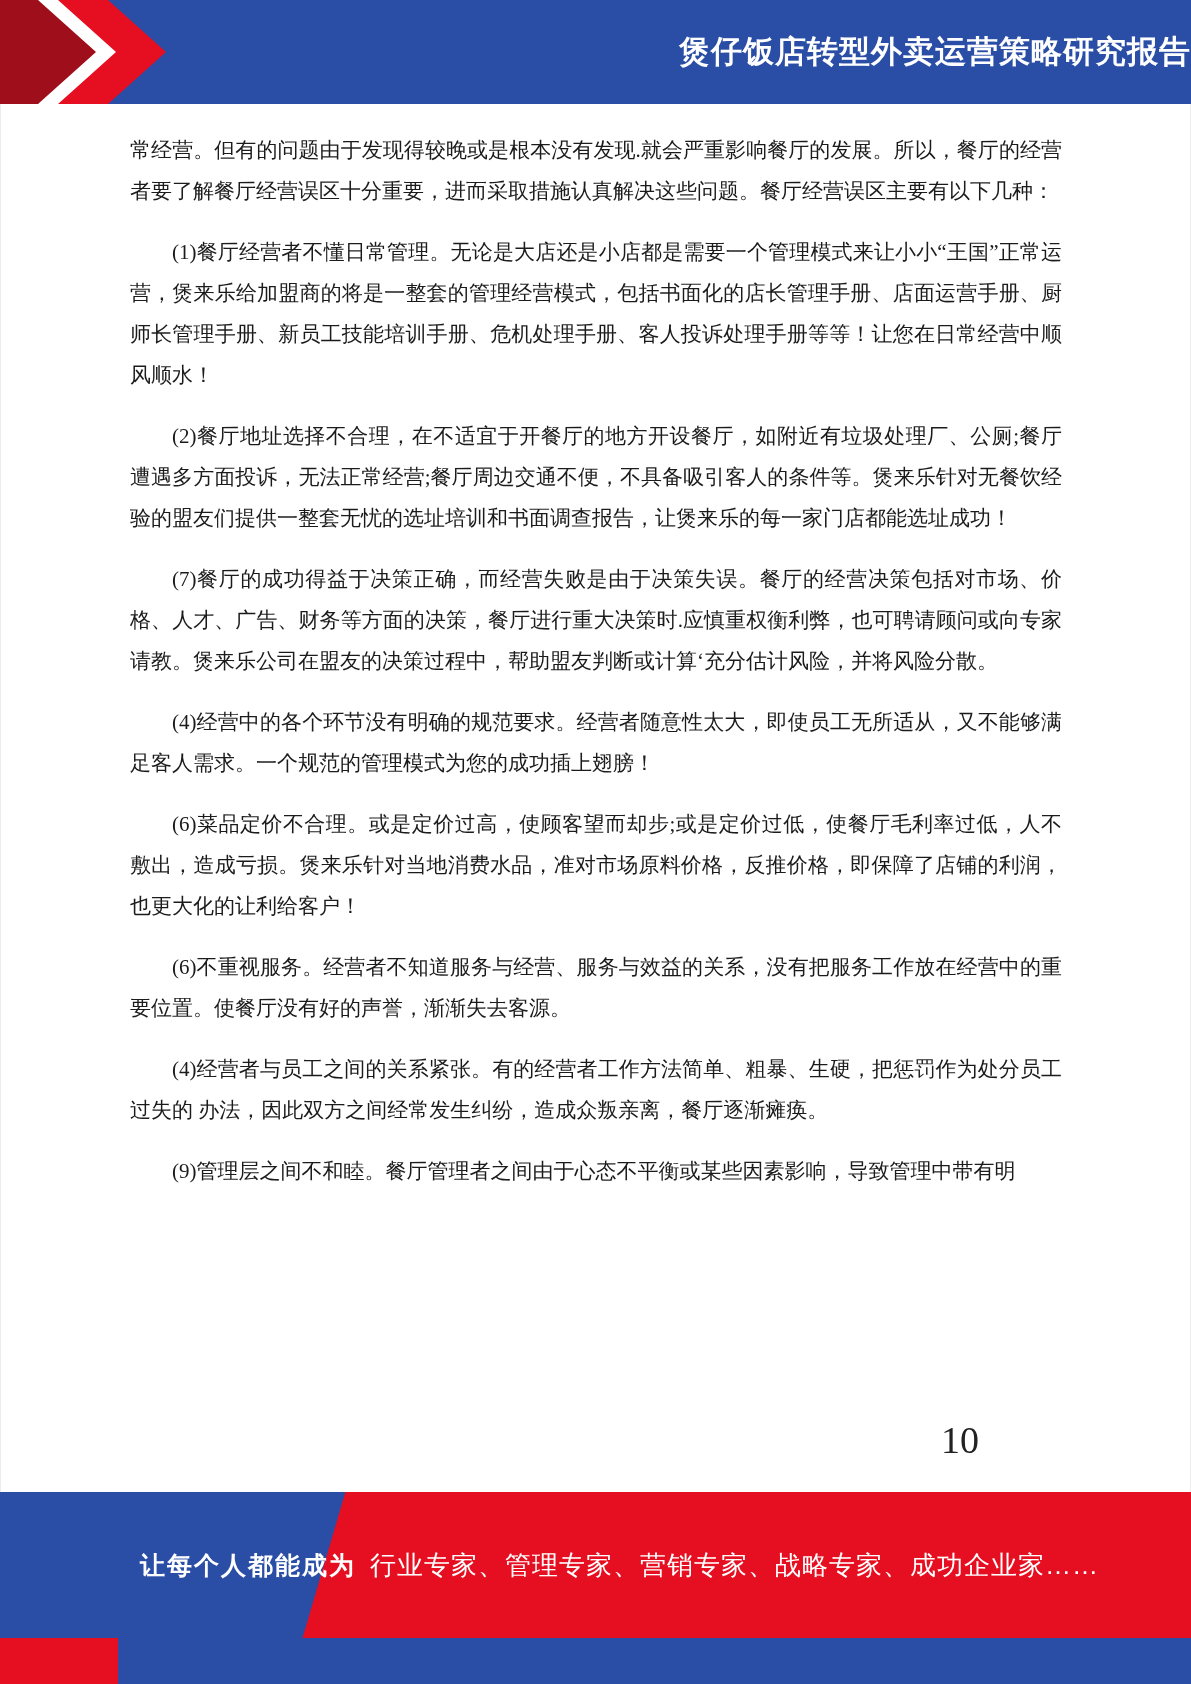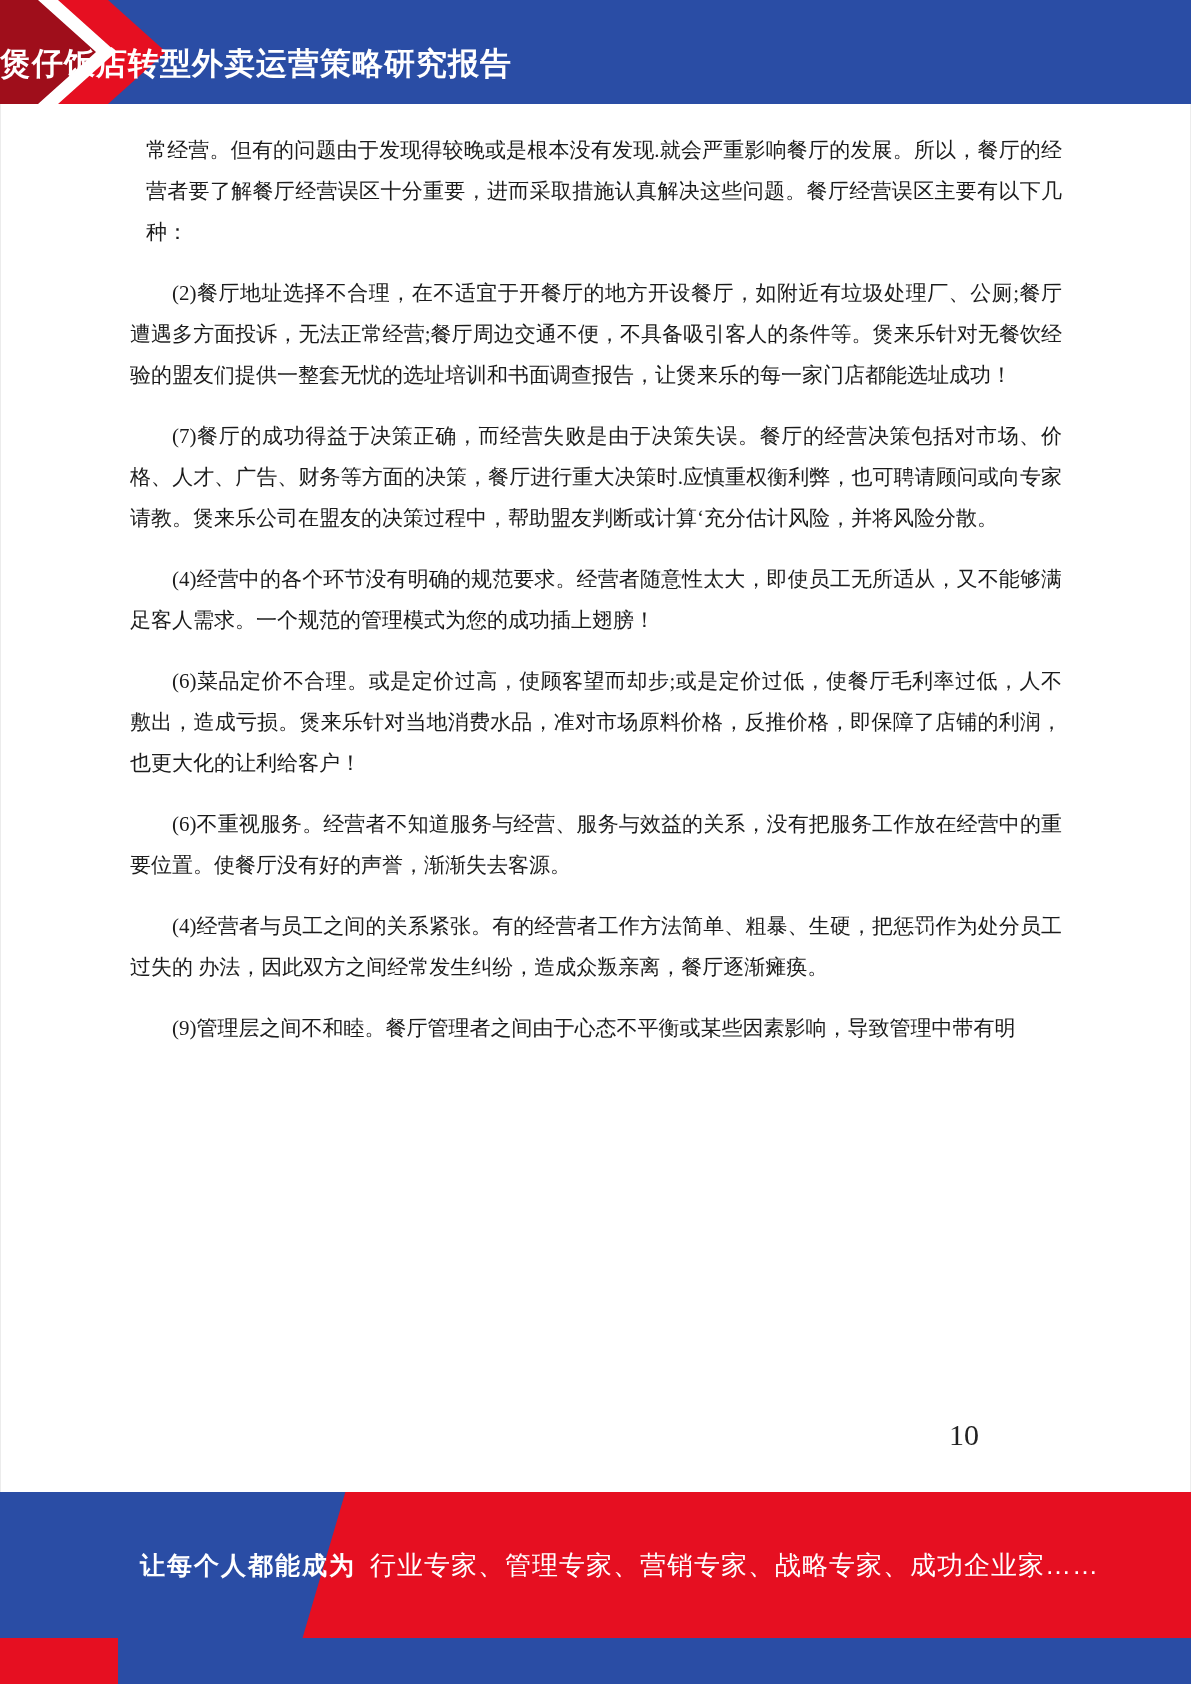--- a/index.html
+++ b/index.html
@@ -17,24 +17,24 @@
   
   .hdr {
     position: absolute;
     top: 0; left: 0;
     width: 100%;
     height: 104px;
     background: var(--header-blue, #2a4da5);
   }
   .hdr-title {
     position: absolute;
-    left: 0; right: 0; top: 12px;
+    left: 0; right: 0; top: 0;
     height: 116px;
     line-height: 104px;
-    text-align: left;
+    text-align: right;
     color: #ffffff;
     font-family: "Liberation Sans", "DejaVu Sans", sans-serif;
     font-size: 31px;
     font-weight: bold;
     letter-spacing: 1px;
   }
   .hdr-arrow {
     position: absolute;
     left: 0; top: 0;
     width: 180px;
@@ -65,27 +65,27 @@
     padding-top: 26px;
     color: #1b1b1b;
     font-size: 21px;
   }
   .body p {
     line-height: 41px;
     text-align: justify;
     text-indent: 2em;
     margin: 0 0 20px 0;
   }
-  .body p.no-indent { text-indent: 0; margin-left: 16px; }
+  .body p.no-indent { text-indent: 0; }
 
   .page-number {
     position: absolute;
     top: 1418px;
     right: 212px;
-    font-size: 30px;
+    font-size: 38px;
     color: #222222;
     font-family: "Liberation Serif", "DejaVu Serif", serif;
   }
 
   
   .footer {
     position: absolute;
     left: 0; bottom: 0;
     width: 100%;
     height: 192px;
@@ -155,20 +155,21 @@
     <div class="hdr-arrow">
       <div class="a1"></div>
       <div class="a2"></div>
       <div class="a3"></div>
     </div>
     <h1 class="hdr-title">煲仔饭店转型外卖运营策略研究报告</h1>
   </header>
 
   <main class="body">
       <p class="no-indent">常经营。但有的问题由于发现得较晚或是根本没有发现.就会严重影响餐厅的发展。所以，餐厅的经营者要了解餐厅经营误区十分重要，进而采取措施认真解决这些问题。餐厅经营误区主要有以下几种：</p>
+      <p>(1)餐厅经营者不懂日常管理。无论是大店还是小店都是需要一个管理模式来让小小“王国”正常运营，煲来乐给加盟商的将是一整套的管理经营模式，包括书面化的店长管理手册、店面运营手册、厨师长管理手册、新员工技能培训手册、危机处理手册、客人投诉处理手册等等！让您在日常经营中顺风顺水！</p>
       <p>(2)餐厅地址选择不合理，在不适宜于开餐厅的地方开设餐厅，如附近有垃圾处理厂、公厕;餐厅遭遇多方面投诉，无法正常经营;餐厅周边交通不便，不具备吸引客人的条件等。煲来乐针对无餐饮经验的盟友们提供一整套无忧的选址培训和书面调查报告，让煲来乐的每一家门店都能选址成功！</p>
       <p>(7)餐厅的成功得益于决策正确，而经营失败是由于决策失误。餐厅的经营决策包括对市场、价格、人才、广告、财务等方面的决策，餐厅进行重大决策时.应慎重权衡利弊，也可聘请顾问或向专家请教。煲来乐公司在盟友的决策过程中，帮助盟友判断或计算‘充分估计风险，并将风险分散。</p>
       <p>(4)经营中的各个环节没有明确的规范要求。经营者随意性太大，即使员工无所适从，又不能够满足客人需求。一个规范的管理模式为您的成功插上翅膀！</p>
       <p>(6)菜品定价不合理。或是定价过高，使顾客望而却步;或是定价过低，使餐厅毛利率过低，人不敷出，造成亏损。煲来乐针对当地消费水品，准对市场原料价格，反推价格，即保障了店铺的利润，也更大化的让利给客户！</p>
       <p>(6)不重视服务。经营者不知道服务与经营、服务与效益的关系，没有把服务工作放在经营中的重要位置。使餐厅没有好的声誉，渐渐失去客源。</p>
       <p>(4)经营者与员工之间的关系紧张。有的经营者工作方法简单、粗暴、生硬，把惩罚作为处分员工过失的 办法，因此双方之间经常发生纠纷，造成众叛亲离，餐厅逐渐瘫痪。</p>
       <p>(9)管理层之间不和睦。餐厅管理者之间由于心态不平衡或某些因素影响，导致管理中带有明</p>
     </main>
 
   <div class="page-number">10</div>

